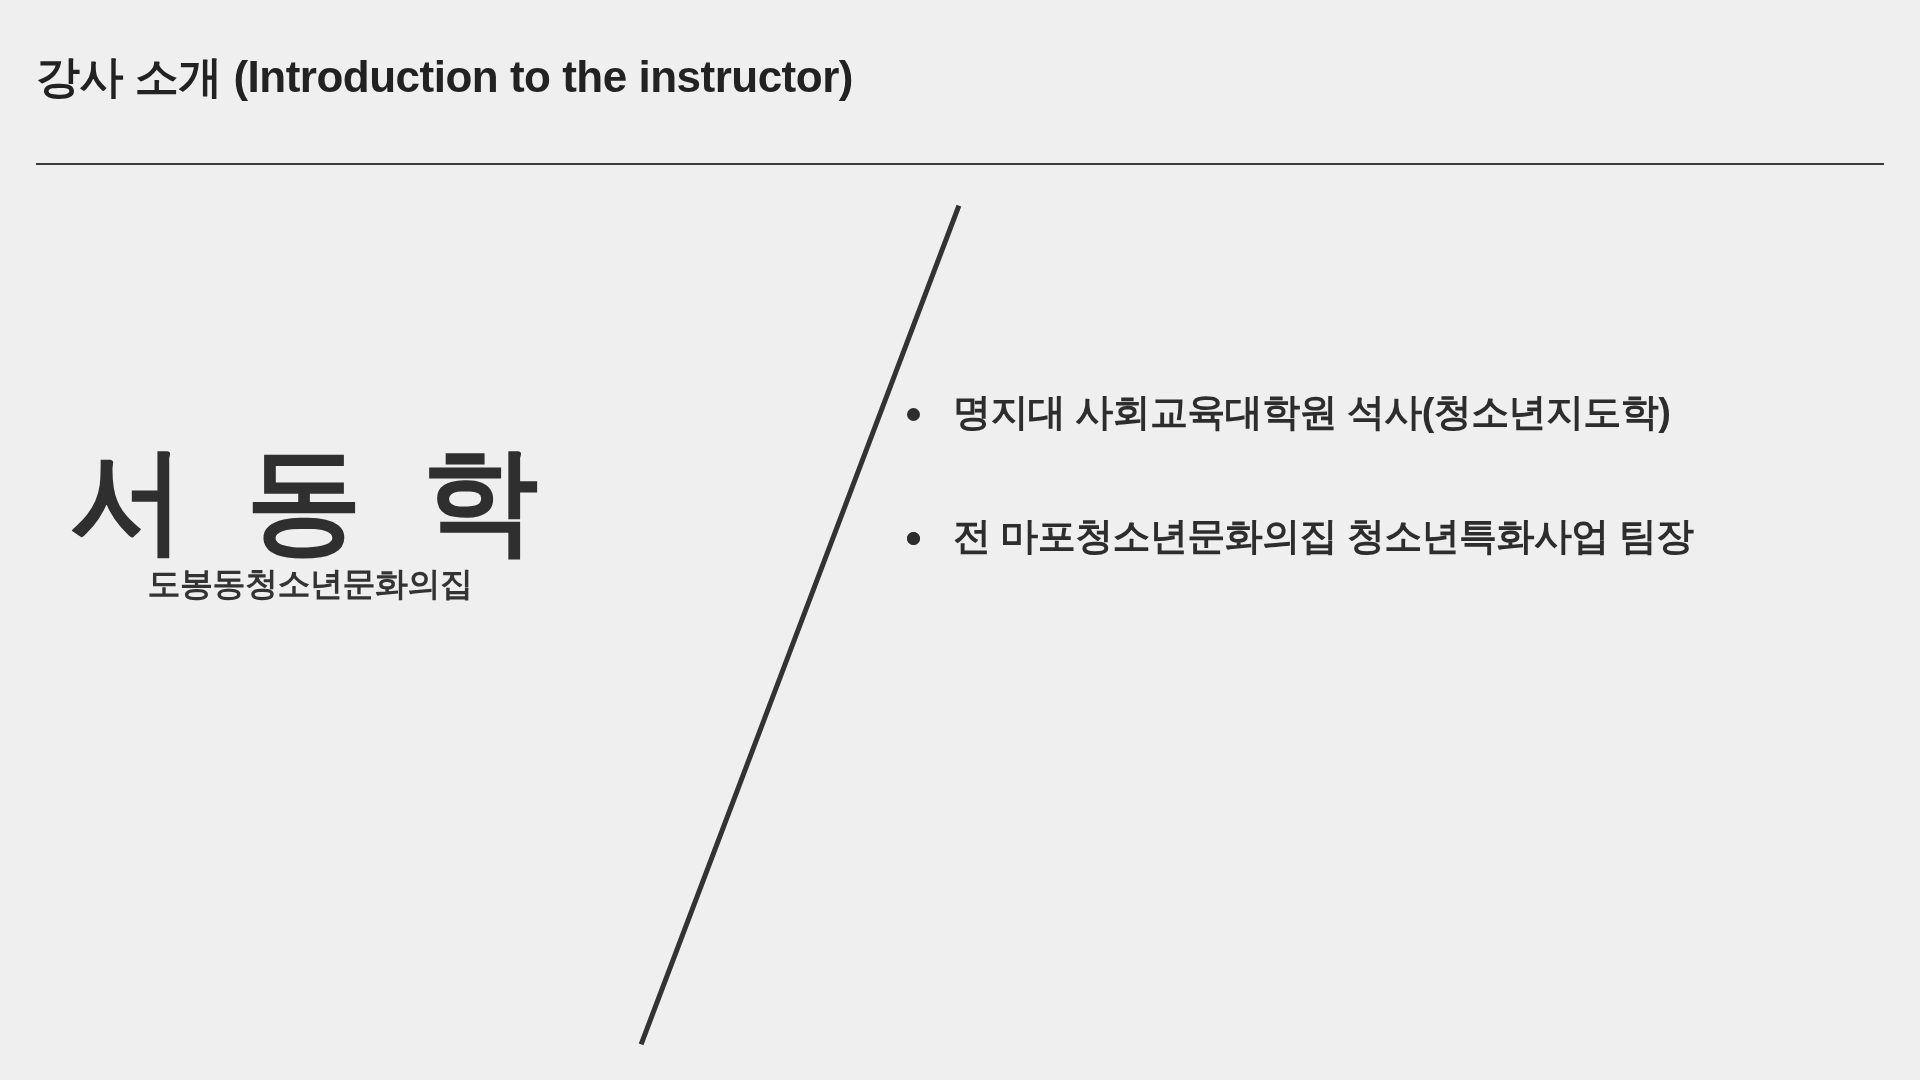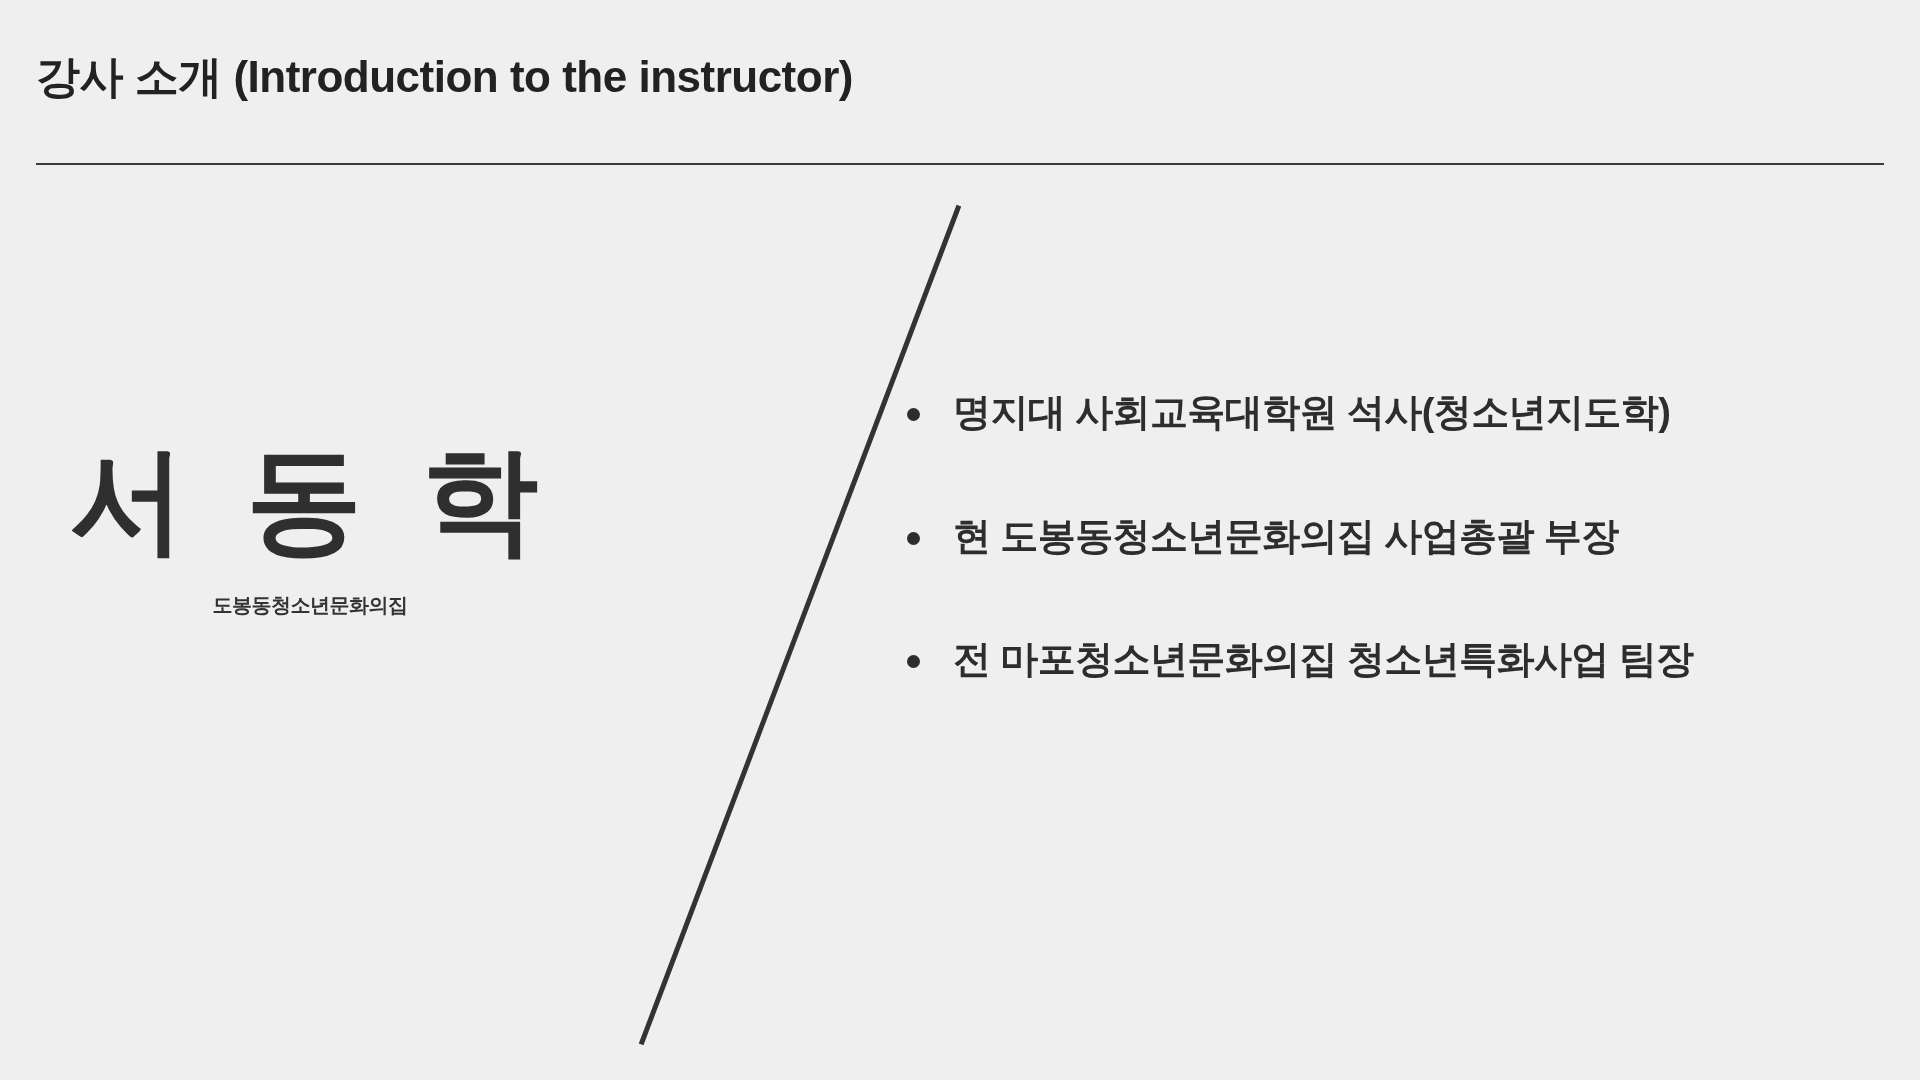--- a/index.html
+++ b/index.html
@@ -63,22 +63,21 @@
   .instructor-name {
     font-size: 116px;
     font-weight: 800;
     letter-spacing: 14px;
     line-height: 1.05;
     color: #2f2f2f;
     margin: 0;
     padding-left: 2px;
   }
   .instructor-org {
-    margin-top: 30px;
-    font-size: 20px;
+    font-size: 33px;
     font-weight: 700;
     color: #333333;
     letter-spacing: -0.5px;
   }
 
   
   .bullets {
     position: absolute;
     left: 891px;
     top: 380px;
@@ -129,21 +128,20 @@
     <div class="instructor-org">도봉동청소년문화의집</div>
   </div>
 
   <ul class="bullets">
     <li>
       <span class="dot"></span>
       <span>명지대 사회교육대학원 석사(청소년지도학)</span>
     </li>
     <li>
       <span class="dot"></span>
-      <span>현 도봉동청소년문화의집 사업총괄 부장</span>
     </li>
     <li>
       <span class="dot"></span>
       <span>전 마포청소년문화의집 청소년특화사업 팀장</span>
     </li>
   </ul>
 
 </div>
 
 </body></html>

